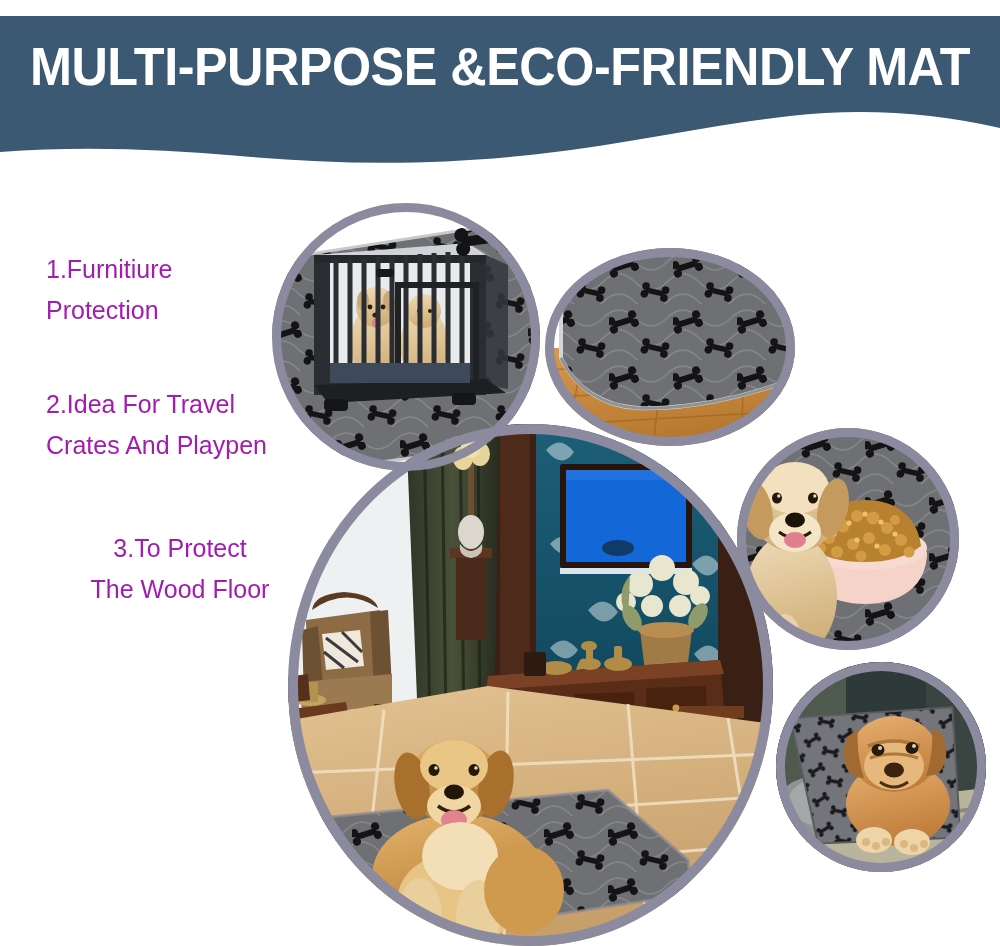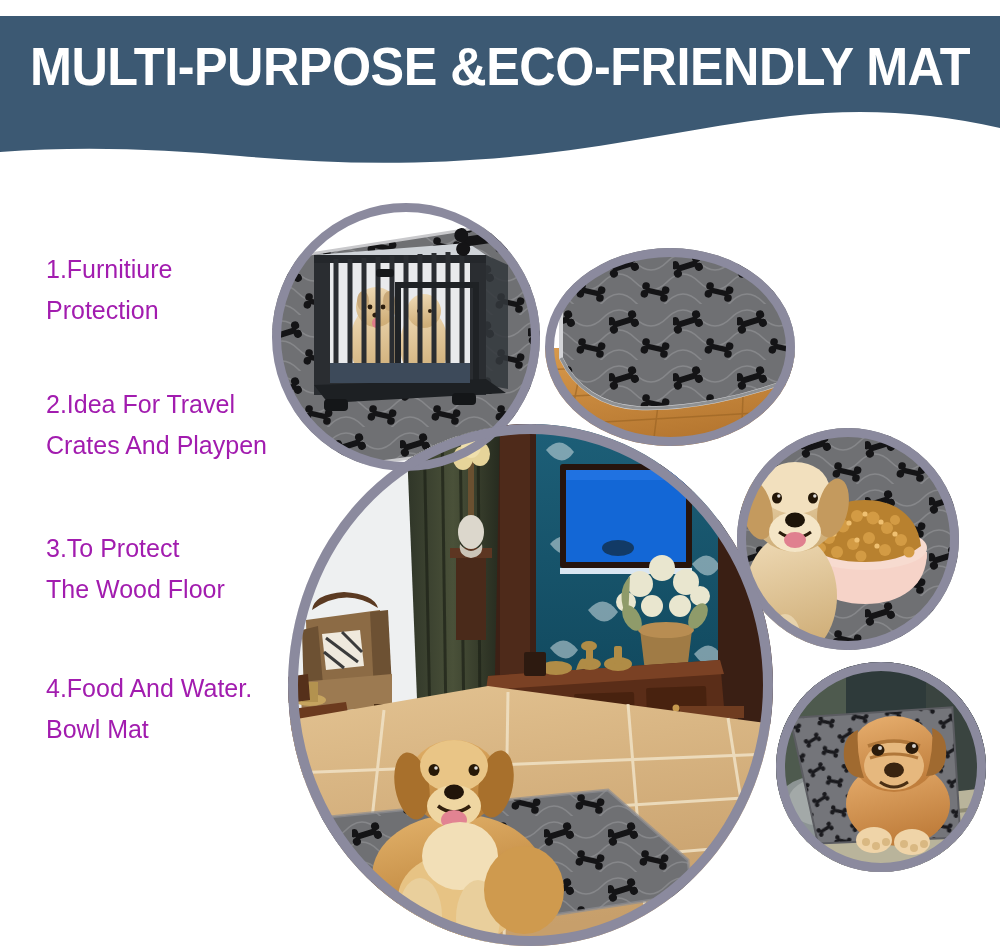--- a/index.html
+++ b/index.html
@@ -34,21 +34,21 @@
     color:#a21caf;
     font-size:25px;
     line-height:41px;
     font-weight:normal;
     font-family:"Liberation Sans","DejaVu Sans",sans-serif;
     white-space:pre-line;
     margin-left:24px;
   }
   .f1{top:249px;}
   .f2{top:384px;}
-  .f3{top:528px;}
+  .f3{top:528px;text-align:center;}
   .f4{top:668px;}
   .f5{top:810px;}
 
   
   .bubble{position:absolute;border-radius:50%;overflow:hidden;}
   .bubble > svg{display:block;}
 
   #bubble-crate{left:272px;top:203px;width:268px;height:268px;z-index:5;}
   #bubble-matfloor{left:545px;top:248px;width:250px;height:198px;z-index:4;}
   #bubble-bowl{left:737px;top:428px;width:222px;height:222px;z-index:6;}
@@ -75,22 +75,20 @@
     <div class="header-title">MULTI-PURPOSE &amp;ECO-FRIENDLY MAT</div>
   </div>
 
   <div class="feature-list">
     <div class="feature-item f1">1.Furnitiure
   Protection</div>
     <div class="feature-item f2">2.Idea For Travel
   Crates And Playpen</div>
     <div class="feature-item f3">3.To Protect
   The Wood Floor</div>
-    <div class="feature-item f4">4.Food And Water.
-  Bowl Mat</div>
   </div>
 
   <svg width="0" height="0" style="position:absolute">
     <defs>
 
       <pattern id="matPattern" width="64" height="56" patternUnits="userSpaceOnUse">
         <rect width="64" height="56" fill="#6f7073"></rect>
         <g fill="none" stroke="#86878a" stroke-width="1.6">
           <path d="M-6,14 q16,-16 32,0 q16,16 32,0 q16,-16 32,0"></path>
           <path d="M-6,34 q16,-16 32,0 q16,16 32,0 q16,-16 32,0"></path>

